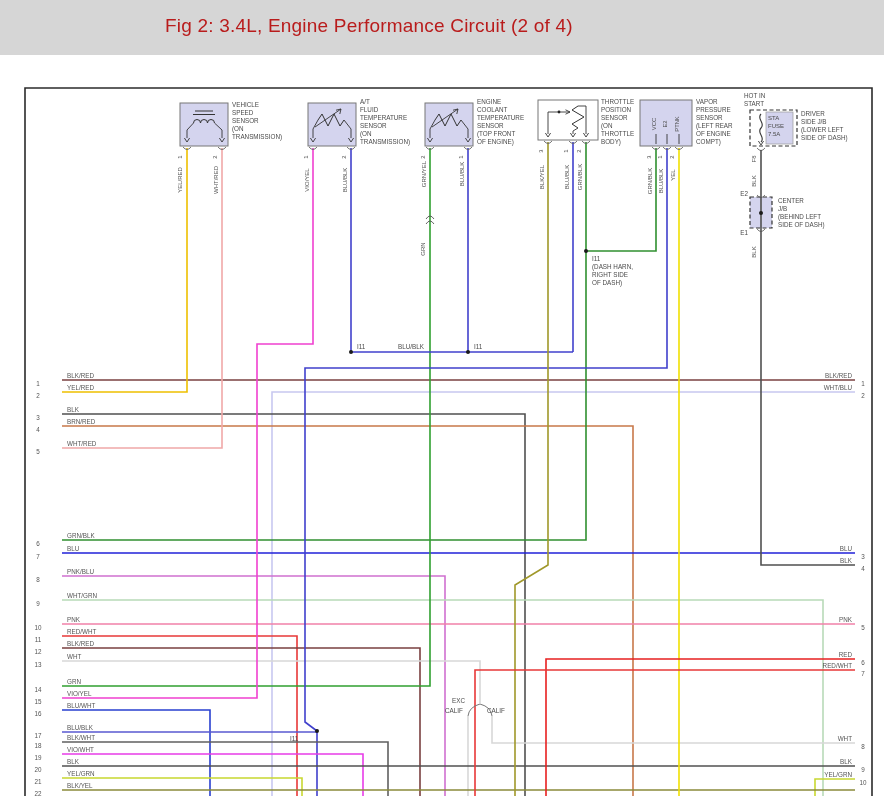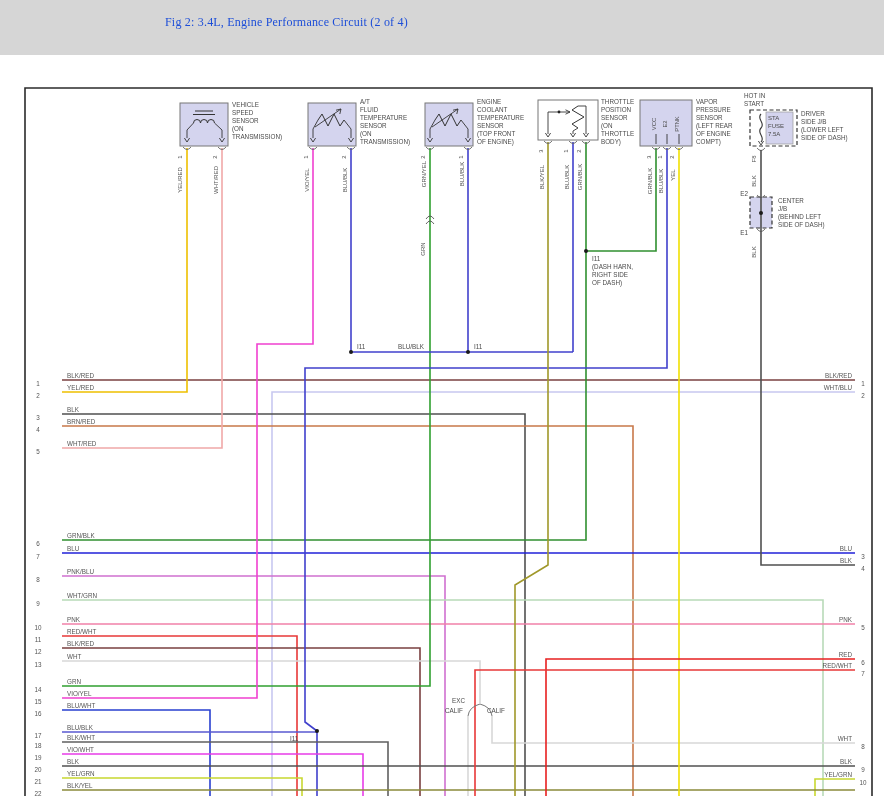--- a/index.html
+++ b/index.html
@@ -1,20 +1,20 @@
 <!DOCTYPE html>
 <html><head>
 <meta charset="utf-8">
 <style>
   html,body{margin:0;padding:0;background:#ffffff;}
   #page{position:relative;width:884px;height:796px;background:#ffffff;overflow:hidden;
         font-family:"Liberation Sans", sans-serif;}
   #titlebar{position:absolute;left:0;top:0;width:884px;height:55px;background:#d6d6d6;}
-  #titlebar .t{position:absolute;left:165px;top:15px;font-size:12px;color:#1d4ed8;
-        letter-spacing:0.2px;font-family:Liberation Serif, serif;}
+  #titlebar .t{position:absolute;left:165px;top:15px;font-size:19px;color:#b91c1c;
+        letter-spacing:0.2px;font-family:Liberation Sans, sans-serif;}
   svg{position:absolute;left:0;top:0;}
   text{font-family:"Liberation Sans", sans-serif;}
 </style>
 </head>
 <body>
 
 <div id="page">
   <div id="titlebar">
     <span class="t">Fig 2: 3.4L, Engine Performance Circuit (2 of 4)</span>
   </div>

